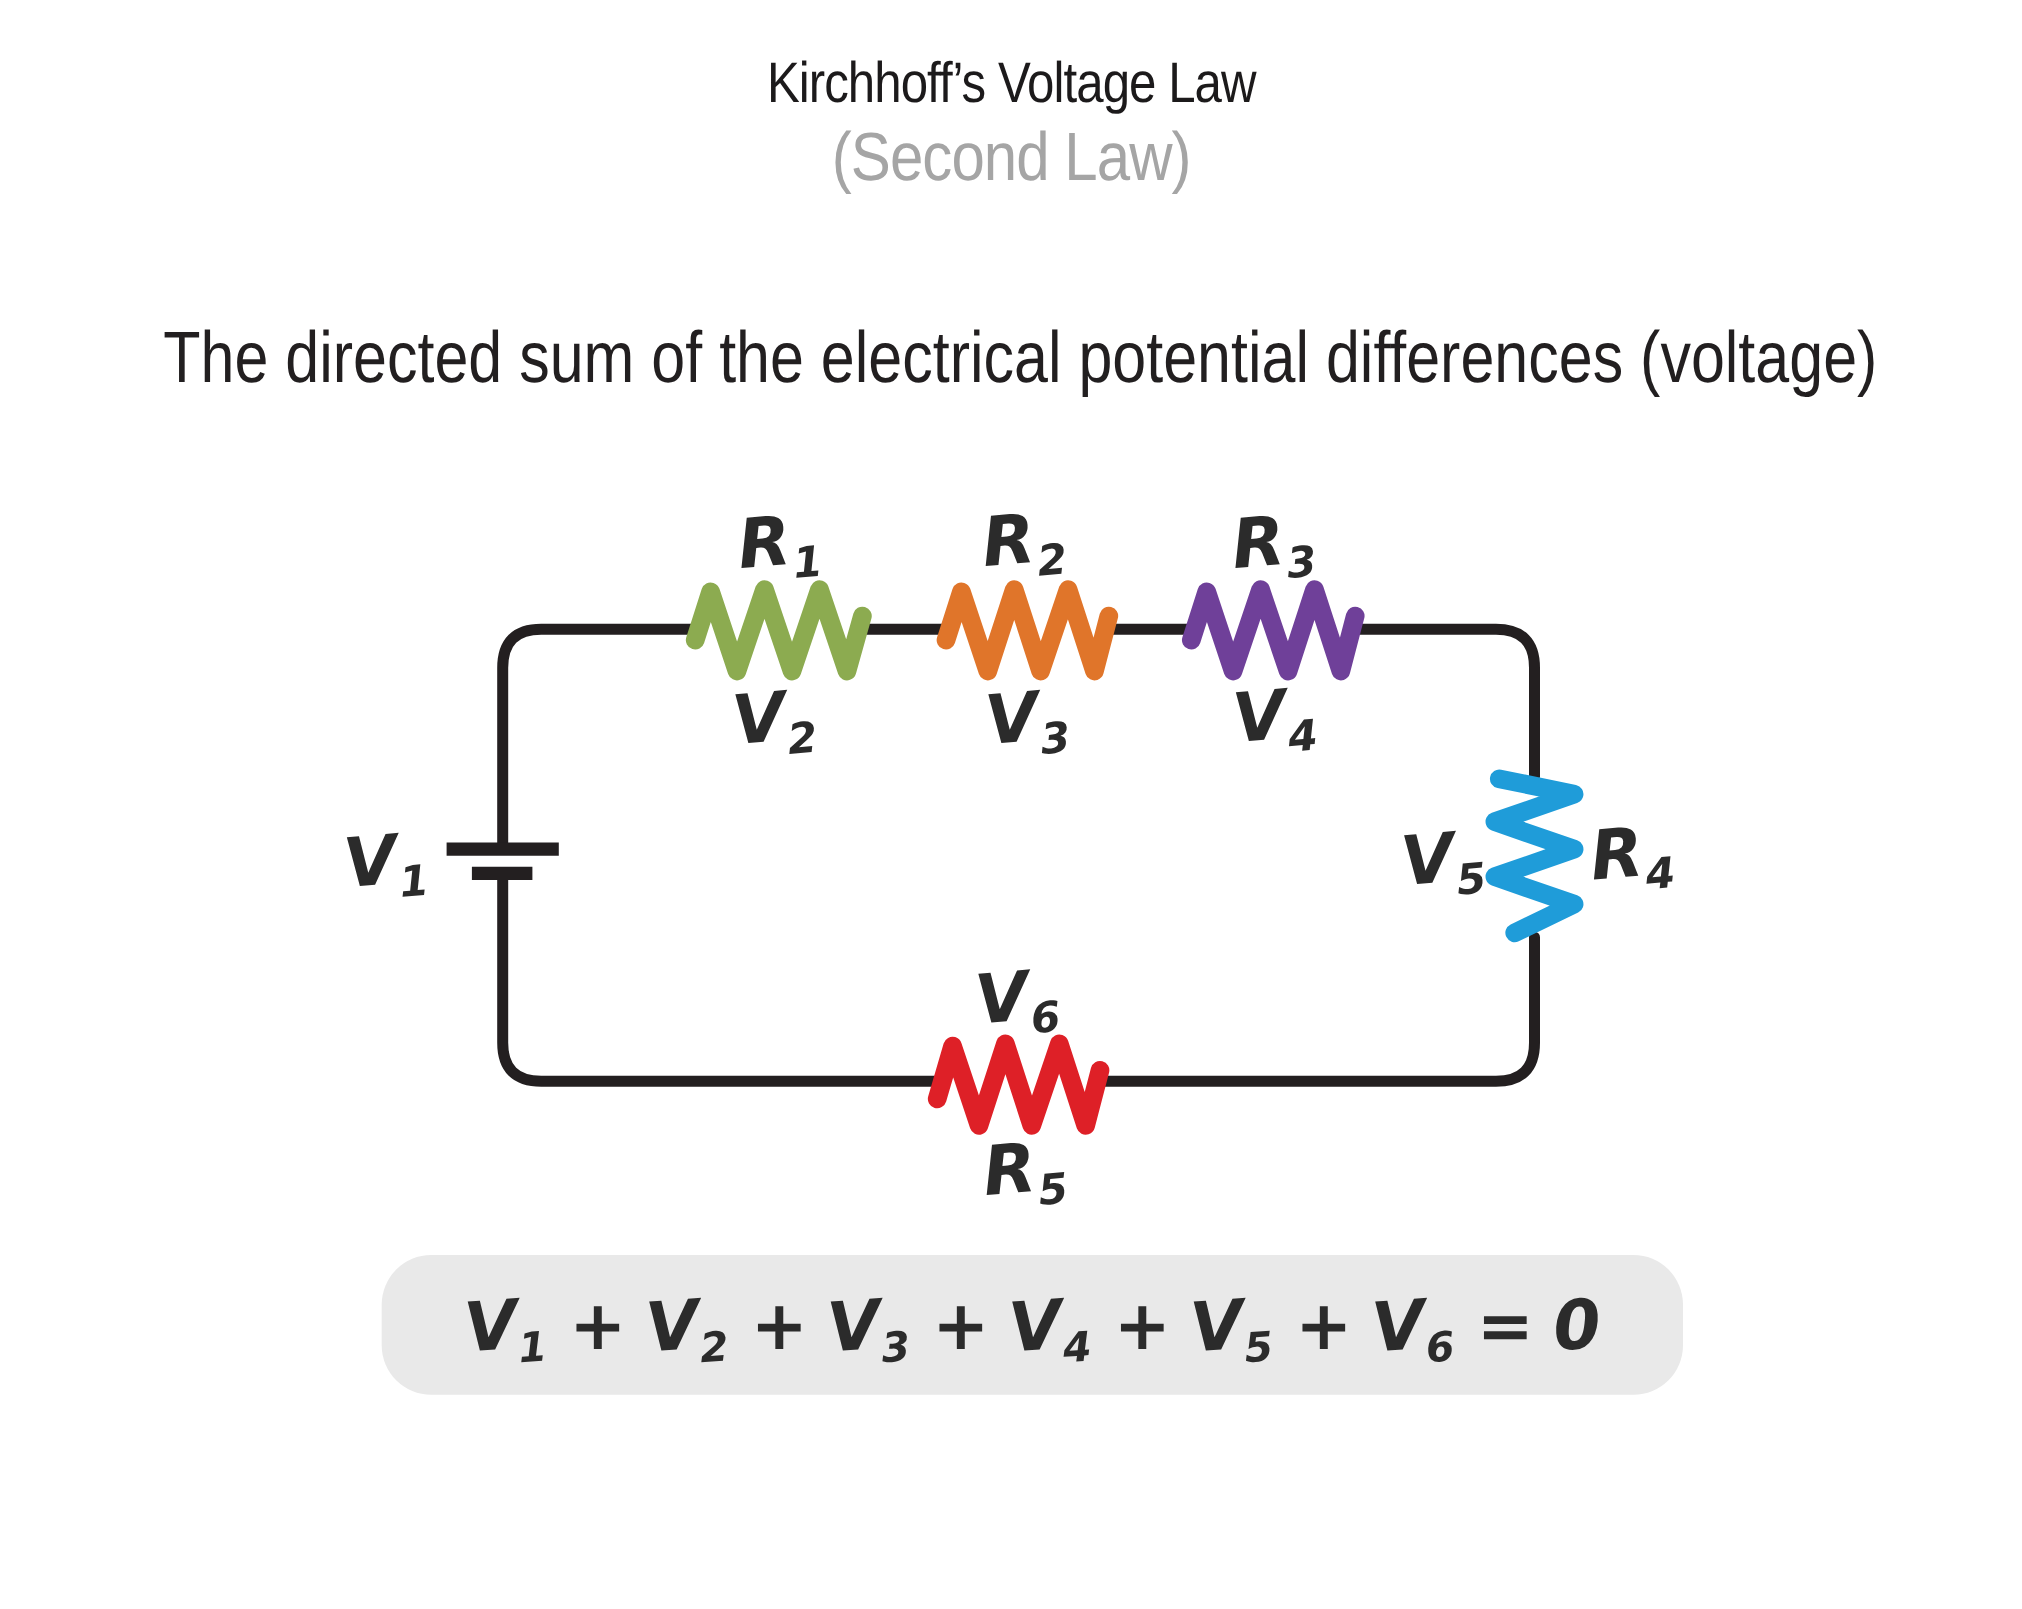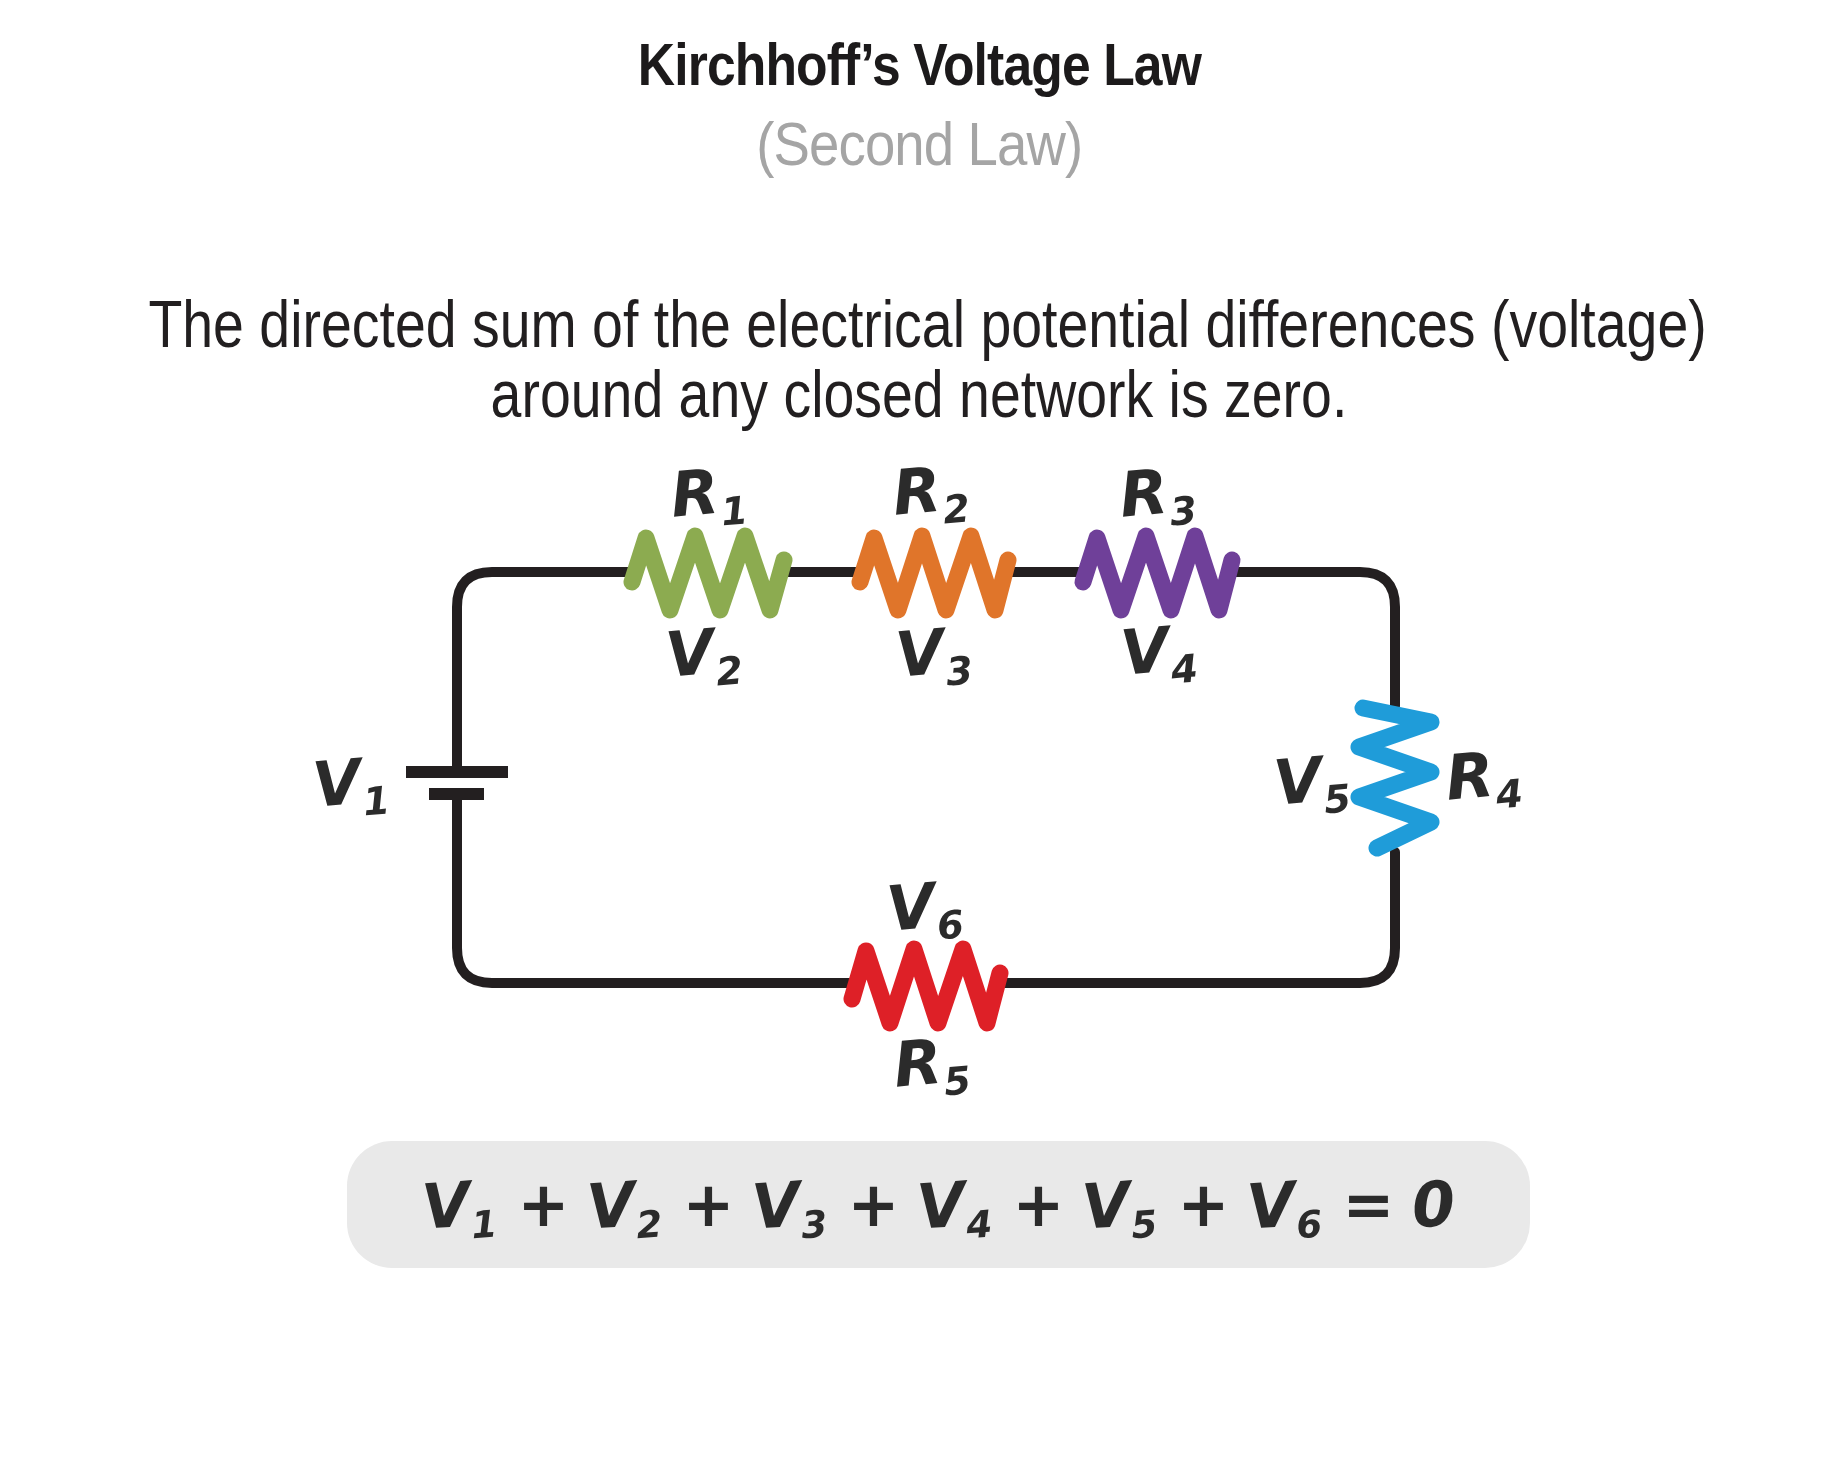--- a/index.html
+++ b/index.html
@@ -7,21 +7,21 @@
     position:relative;
     width:1838px;height:1463px;
     background:#ffffff;
     font-family:"Liberation Sans", sans-serif;
     color:#231f20;
     overflow:hidden;
   }
   .centerline{position:absolute;left:0;width:100%;text-align:center;white-space:nowrap;}
   .squeeze{display:inline-block;transform-origin:50% 50%;}
 
-  .title{top:30px;font-size:60px;font-weight:bold;color:#1c1a1b;}
+  .title{top:46px;font-size:52px;font-weight:normal;color:#1c1a1b;}
   .title .squeeze{transform:scaleX(0.86);letter-spacing:-1px;}
   .subtitle{top:108px;font-size:62px;font-weight:normal;color:#a5a5a5;}
   .subtitle .squeeze{transform:scaleX(0.88);letter-spacing:-1px;}
 
   .description{top:289px;font-size:66px;line-height:70px;color:#221f20;}
   .description .squeeze{transform:scaleX(0.84);}
 
   .footer-line{top:1338px;font-size:70px;color:#221f20;}
   .footer-line .squeeze{transform:scaleX(0.82);}
 
@@ -68,21 +68,20 @@
 
   <div class="centerline title">
     <span class="squeeze">Kirchhoff’s Voltage Law</span>
   </div>
   <div class="centerline subtitle">
     <span class="squeeze">(Second Law)</span>
   </div>
 
   <div class="centerline description">
     <div><span class="squeeze">The directed sum of the electrical potential differences (voltage)</span></div>
-    <div><span class="squeeze">around any closed network is zero.</span></div>
   </div>
 
   <svg class="circuit-svg" viewBox="0 0 1838 1463">
     <g stroke="#231f20" stroke-width="10" fill="none" stroke-linecap="round" stroke-linejoin="round">
       <path d="M632 572 L492 572 Q457 572 457 607 L457 767"></path>
       <path d="M457 799 L457 948 Q457 983 492 983 L852 983"></path>
       <path d="M1000 983 L1360 983 Q1395 983 1395 948 L1395 852"></path>
       <path d="M1395 706 L1395 607 Q1395 572 1360 572 L1232 572"></path>
       <path d="M784 572 L860 572"></path>
       <path d="M1008 572 L1083 572"></path>

